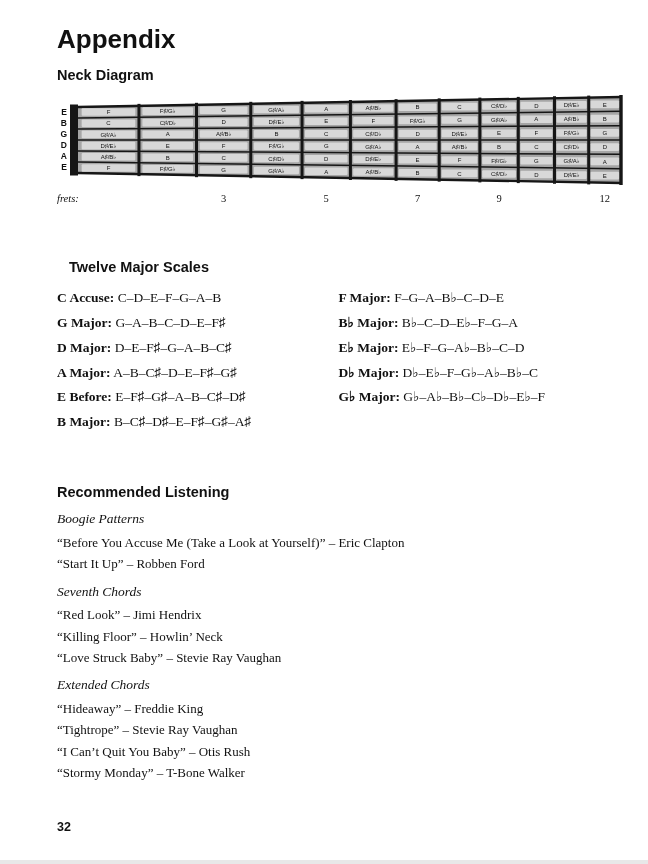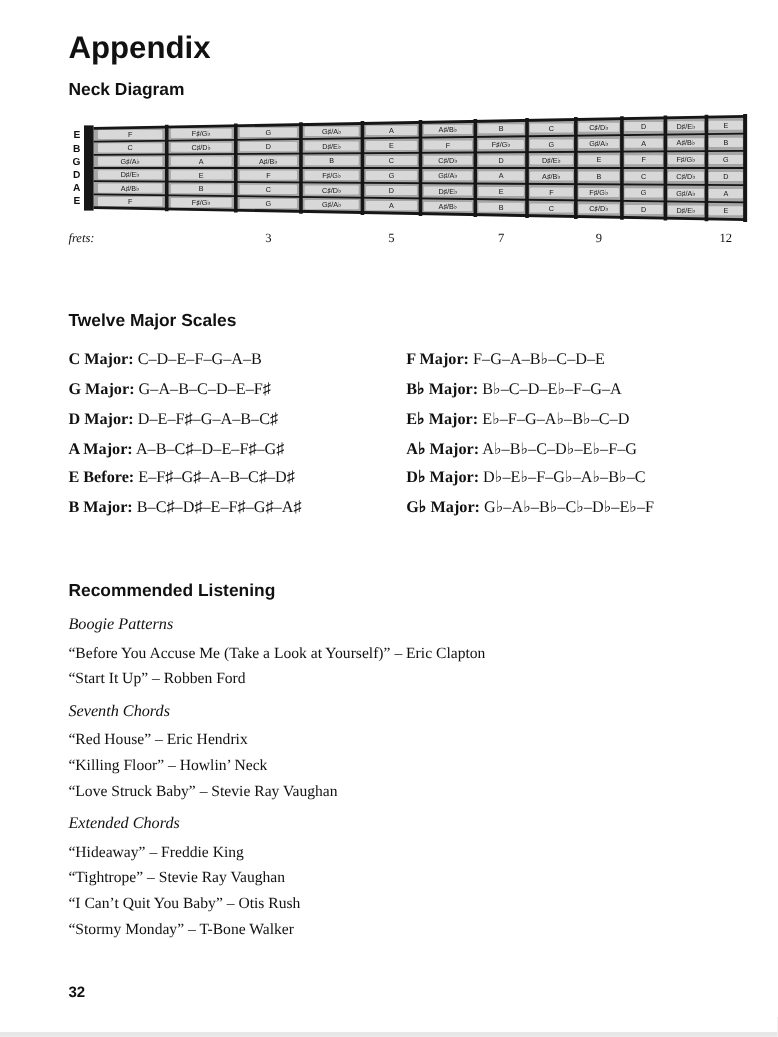--- a/index.html
+++ b/index.html
@@ -20,21 +20,21 @@
     font-size: 26px;
     font-weight: bold;
     margin: 0 0 12px 0;
   }
   .subhead {
     font-family: "Liberation Sans", sans-serif;
     font-size: 14.5px;
     font-weight: bold;
     margin: 0 0 8px 0;
   }
-  .scales-head { margin: 46px 0 16px 0; }
+  .scales-head { margin: 46px 0 16px 12px; }
   .listen-head { margin: 44px 0 12px 0; }
   .neck-wrap { margin: 0; }
   .scales { display: flex; }
   .scales-col { width: 292px; }
   .scale-row { font-size: 13.5px; line-height: 1.1; margin-bottom: 10px; white-space: nowrap; }
   .scale-name { font-weight: bold; }
   .listen-section { margin-bottom: 13px; }
   .listen-title { font-style: italic; font-size: 13.5px; line-height: 1.1; margin: 0 0 9px 0; }
   .listen-item { font-size: 13px; line-height: 1.1; margin-bottom: 7px; white-space: nowrap; }
   .pagenum {
@@ -234,48 +234,47 @@
         <text x="360.6319974085403" y="111" text-anchor="middle" font-family="&quot;Liberation Serif&quot;, serif" font-size="10.5" fill="#111">7</text>
         <text x="442.0617032303031" y="111" text-anchor="middle" font-family="&quot;Liberation Serif&quot;, serif" font-size="10.5" fill="#111">9</text>
         <text x="547.8557698814514" y="111" text-anchor="middle" font-family="&quot;Liberation Serif&quot;, serif" font-size="10.5" fill="#111">12</text>
       </svg>
   </div>
 
   <h2 class="subhead scales-head">Twelve Major Scales</h2>
 
   <div class="scales">
     <div class="scales-col">
-        <div class="scale-row"><span class="scale-name">C Major:</span><span class="scale-notes"> C–D–E–F–G–A–B</span></div>
+        <div class="scale-row"><span class="scale-name">C Accuse:</span><span class="scale-notes"> C–D–E–F–G–A–B</span></div>
         <div class="scale-row"><span class="scale-name">G Major:</span><span class="scale-notes"> G–A–B–C–D–E–F♯</span></div>
         <div class="scale-row"><span class="scale-name">D Major:</span><span class="scale-notes"> D–E–F♯–G–A–B–C♯</span></div>
         <div class="scale-row"><span class="scale-name">A Major:</span><span class="scale-notes"> A–B–C♯–D–E–F♯–G♯</span></div>
         <div class="scale-row"><span class="scale-name">E Before:</span><span class="scale-notes"> E–F♯–G♯–A–B–C♯–D♯</span></div>
         <div class="scale-row"><span class="scale-name">B Major:</span><span class="scale-notes"> B–C♯–D♯–E–F♯–G♯–A♯</span></div>
       </div>
     <div class="scales-col">
         <div class="scale-row"><span class="scale-name">F Major:</span><span class="scale-notes"> F–G–A–B♭–C–D–E</span></div>
         <div class="scale-row"><span class="scale-name">B♭ Major:</span><span class="scale-notes"> B♭–C–D–E♭–F–G–A</span></div>
         <div class="scale-row"><span class="scale-name">E♭ Major:</span><span class="scale-notes"> E♭–F–G–A♭–B♭–C–D</span></div>
-        <div class="scale-row"><span class="scale-name">A♭ Major:</span><span class="scale-notes"> A♭–B♭–C–D♭–E♭–F–G</span></div>
         <div class="scale-row"><span class="scale-name">D♭ Major:</span><span class="scale-notes"> D♭–E♭–F–G♭–A♭–B♭–C</span></div>
         <div class="scale-row"><span class="scale-name">G♭ Major:</span><span class="scale-notes"> G♭–A♭–B♭–C♭–D♭–E♭–F</span></div>
       </div>
   </div>
 
   <h2 class="subhead listen-head">Recommended Listening</h2>
 
   <div>
       <div class="listen-section">
         <div class="listen-title">Boogie Patterns</div>
         <div class="listen-item">“Before You Accuse Me (Take a Look at Yourself)” – Eric Clapton</div>
         <div class="listen-item">“Start It Up” – Robben Ford</div>
       </div>
       <div class="listen-section">
         <div class="listen-title">Seventh Chords</div>
-        <div class="listen-item">“Red House” – Eric Hendrix</div>
+        <div class="listen-item">“Red Look” – Jimi Hendrix</div>
         <div class="listen-item">“Killing Floor” – Howlin’ Neck</div>
         <div class="listen-item">“Love Struck Baby” – Stevie Ray Vaughan</div>
       </div>
       <div class="listen-section">
         <div class="listen-title">Extended Chords</div>
         <div class="listen-item">“Hideaway” – Freddie King</div>
         <div class="listen-item">“Tightrope” – Stevie Ray Vaughan</div>
         <div class="listen-item">“I Can’t Quit You Baby” – Otis Rush</div>
         <div class="listen-item">“Stormy Monday” – T-Bone Walker</div>
       </div>

